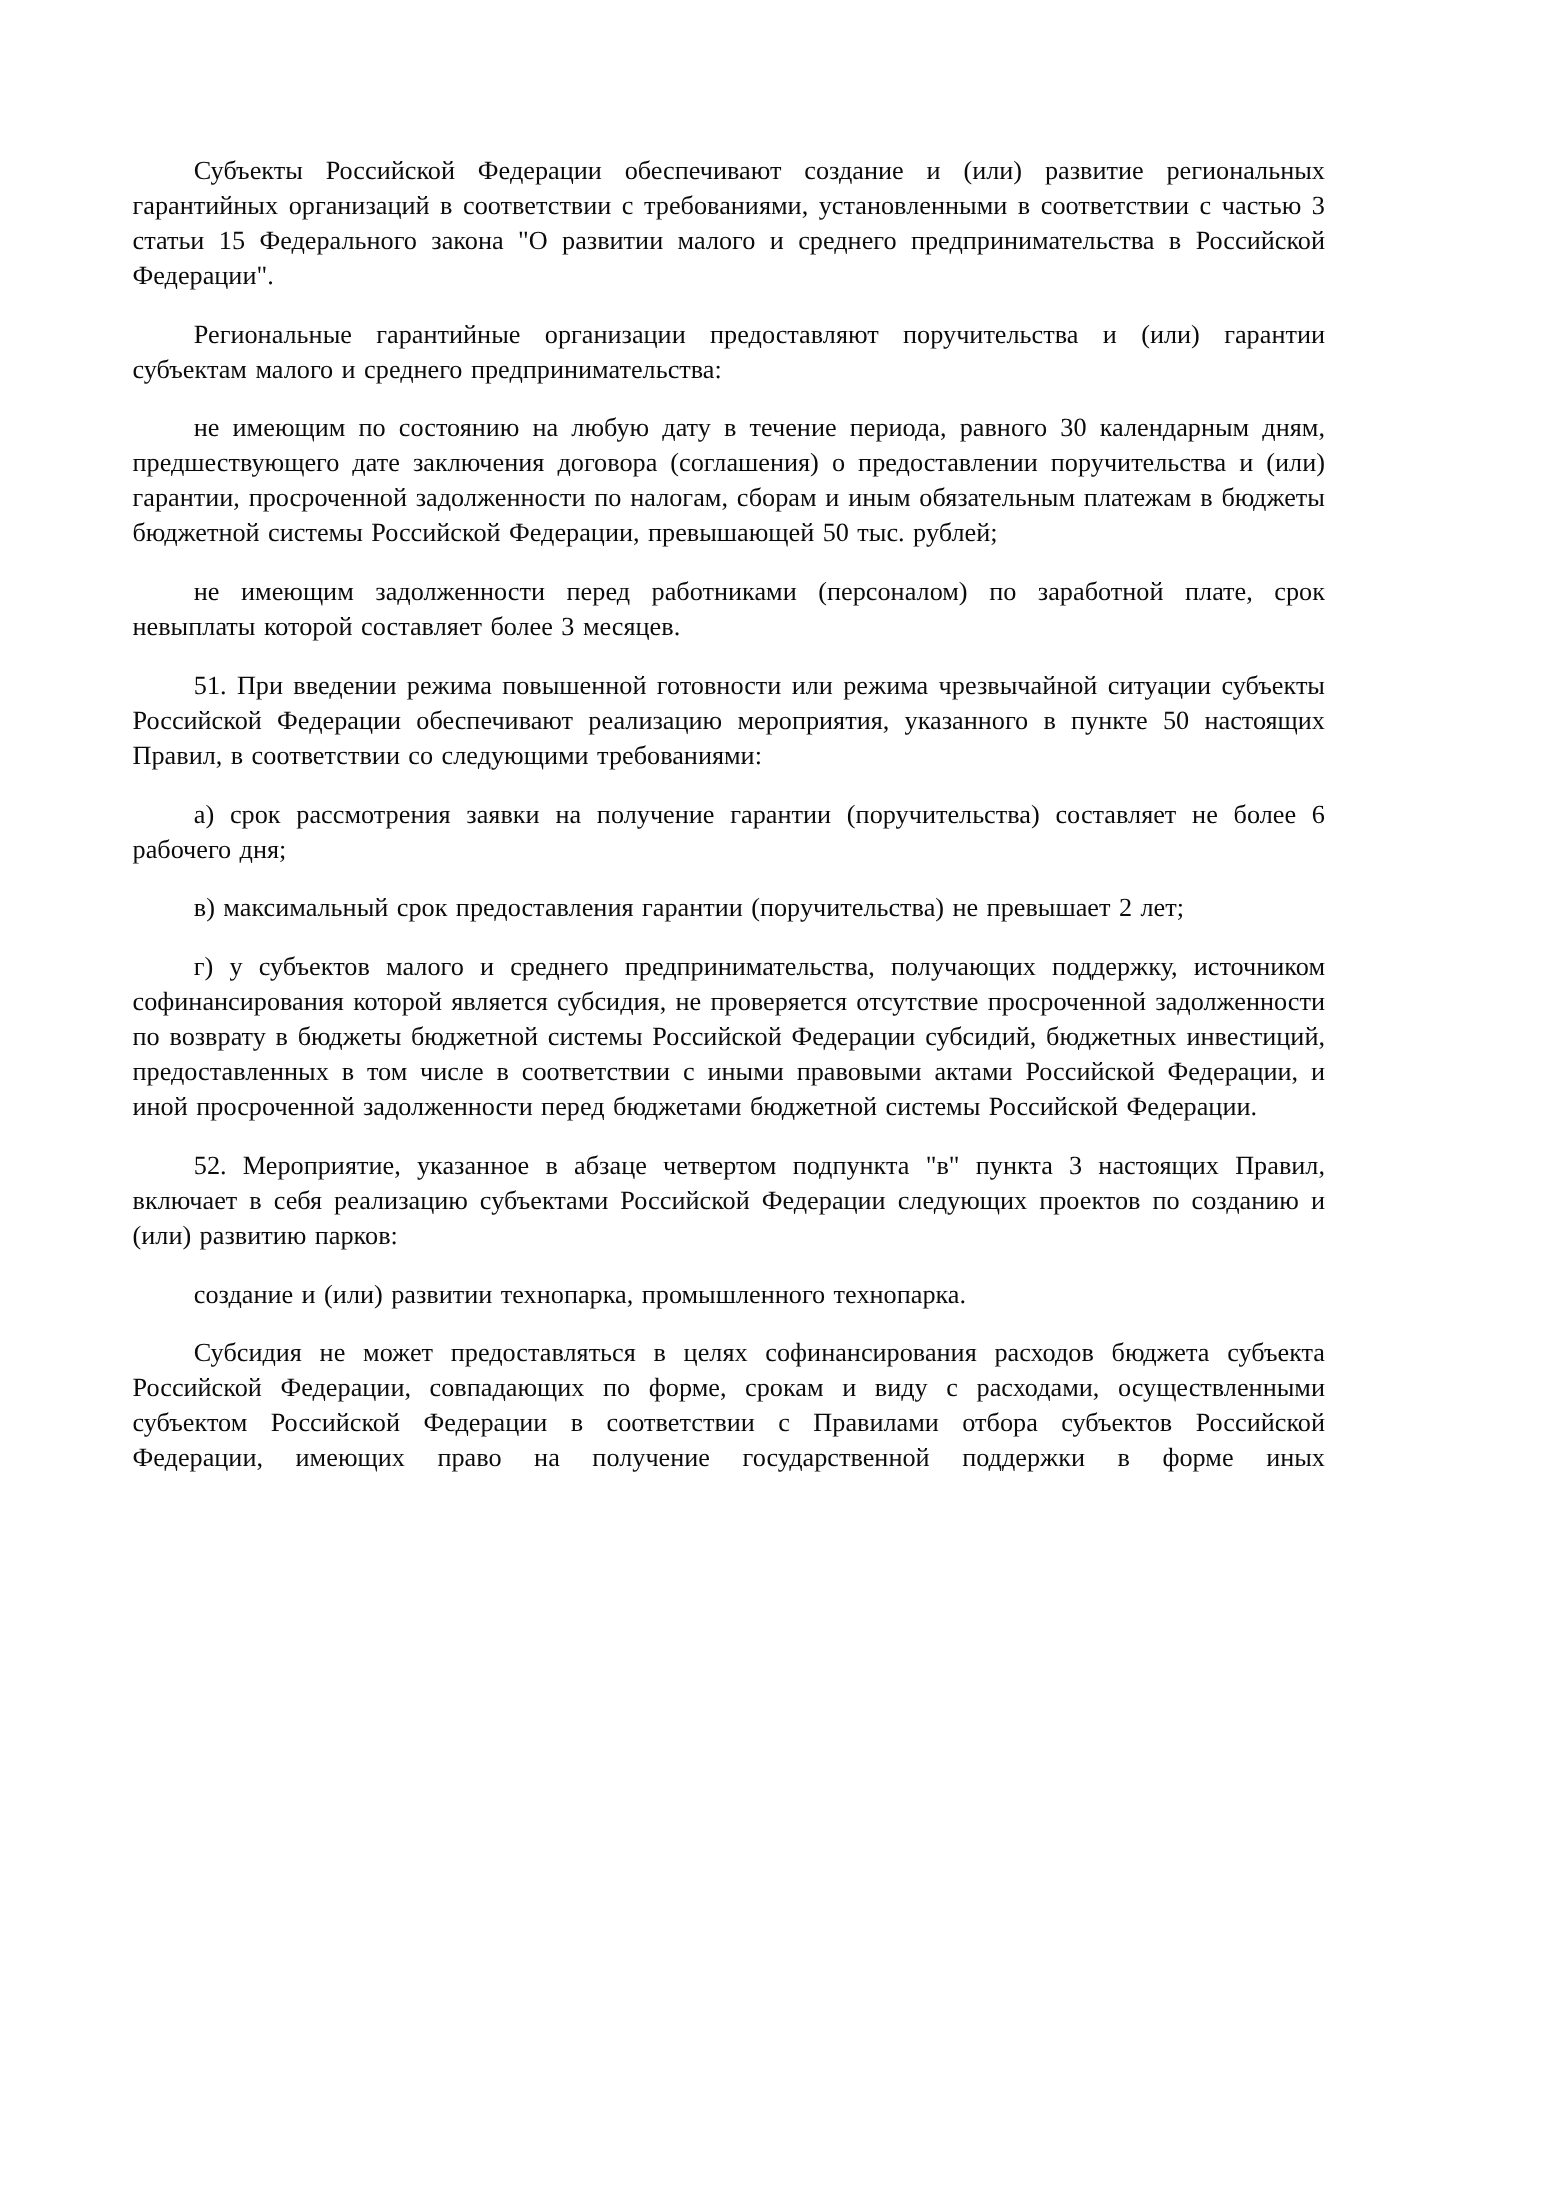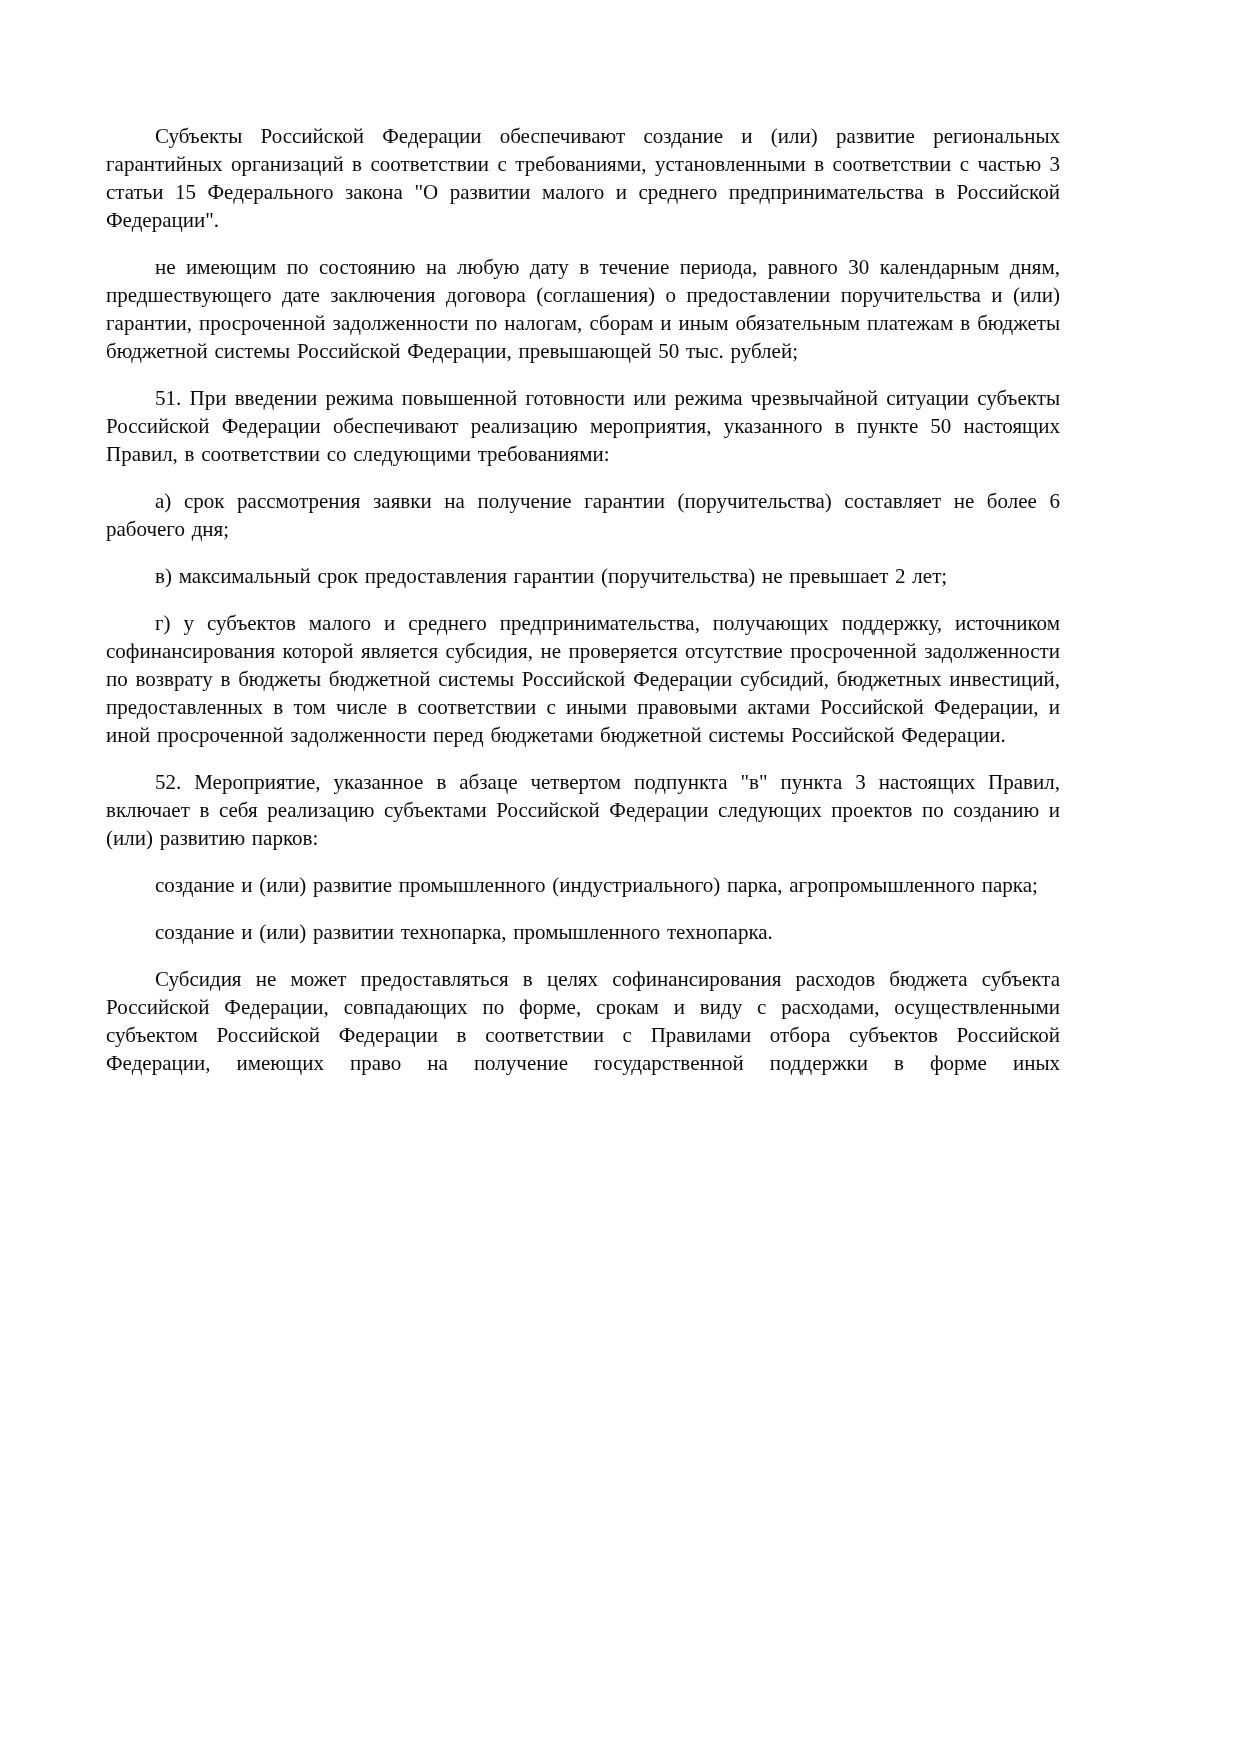--- a/index.html
+++ b/index.html
@@ -28,22 +28,23 @@
   }
   .para.justify-last {
     text-align-last: justify;
   }
 </style>
 </head>
 <body>
 
 <div class="page">
   <p class="para">Субъекты Российской Федерации обеспечивают создание и (или) развитие региональных гарантийных организаций в соответствии с требованиями, установленными в соответствии с частью 3 статьи 15 Федерального закона "О развитии малого и среднего предпринимательства в Российской Федерации".</p>
+  <p class="para">Региональные гарантийные организации предоставляют поручительства и (или) гарантии субъектам малого и среднего предпринимательства:</p>
   <p class="para">не имеющим по состоянию на любую дату в течение периода, равного 30 календарным дням, предшествующего дате заключения договора (соглашения) о предоставлении поручительства и (или) гарантии, просроченной задолженности по налогам, сборам и иным обязательным платежам в бюджеты бюджетной системы Российской Федерации, превышающей 50 тыс. рублей;</p>
+  <p class="para">не имеющим задолженности перед работниками (персоналом) по заработной плате, срок невыплаты которой составляет более 3 месяцев.</p>
   <p class="para">51. При введении режима повышенной готовности или режима чрезвычайной ситуации субъекты Российской Федерации обеспечивают реализацию мероприятия, указанного в пункте 50 настоящих Правил, в соответствии со следующими требованиями:</p>
   <p class="para">а) срок рассмотрения заявки на получение гарантии (поручительства) составляет не более 6 рабочего дня;</p>
   <p class="para">в) максимальный срок предоставления гарантии (поручительства) не превышает 2 лет;</p>
   <p class="para">г) у субъектов малого и среднего предпринимательства, получающих поддержку, источником софинансирования которой является субсидия, не проверяется отсутствие просроченной задолженности по возврату в бюджеты бюджетной системы Российской Федерации субсидий, бюджетных инвестиций, предоставленных в том числе в соответствии с иными правовыми актами Российской Федерации, и иной просроченной задолженности перед бюджетами бюджетной системы Российской Федерации.</p>
   <p class="para">52. Мероприятие, указанное в абзаце четвертом подпункта "в" пункта 3 настоящих Правил, включает в себя реализацию субъектами Российской Федерации следующих проектов по созданию и (или) развитию парков:</p>
-  <p class="para">создание и (или) развитие промышленного (индустриального) парка, агропромышленного парка;</p>
   <p class="para">создание и (или) развитии технопарка, промышленного технопарка.</p>
   <p class="para justify-last">Субсидия не может предоставляться в целях софинансирования расходов бюджета субъекта Российской Федерации, совпадающих по форме, срокам и виду с расходами, осуществленными субъектом Российской Федерации в соответствии с Правилами отбора субъектов Российской Федерации, имеющих право на получение государственной поддержки в форме иных</p>
 </div>
 
 </body></html>

